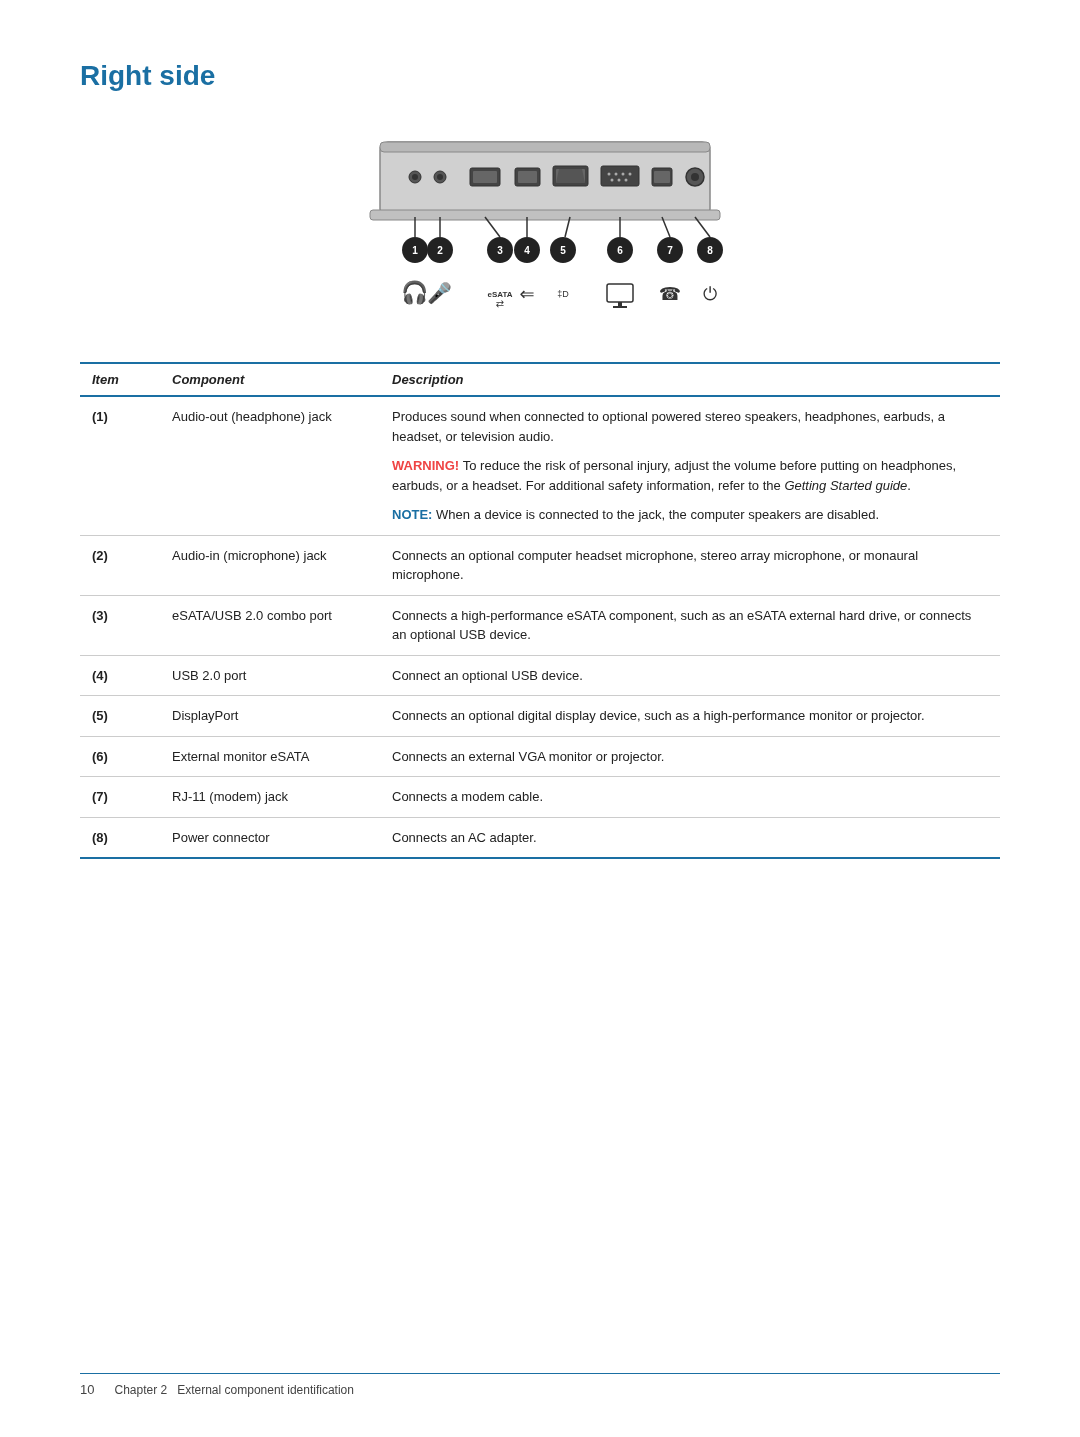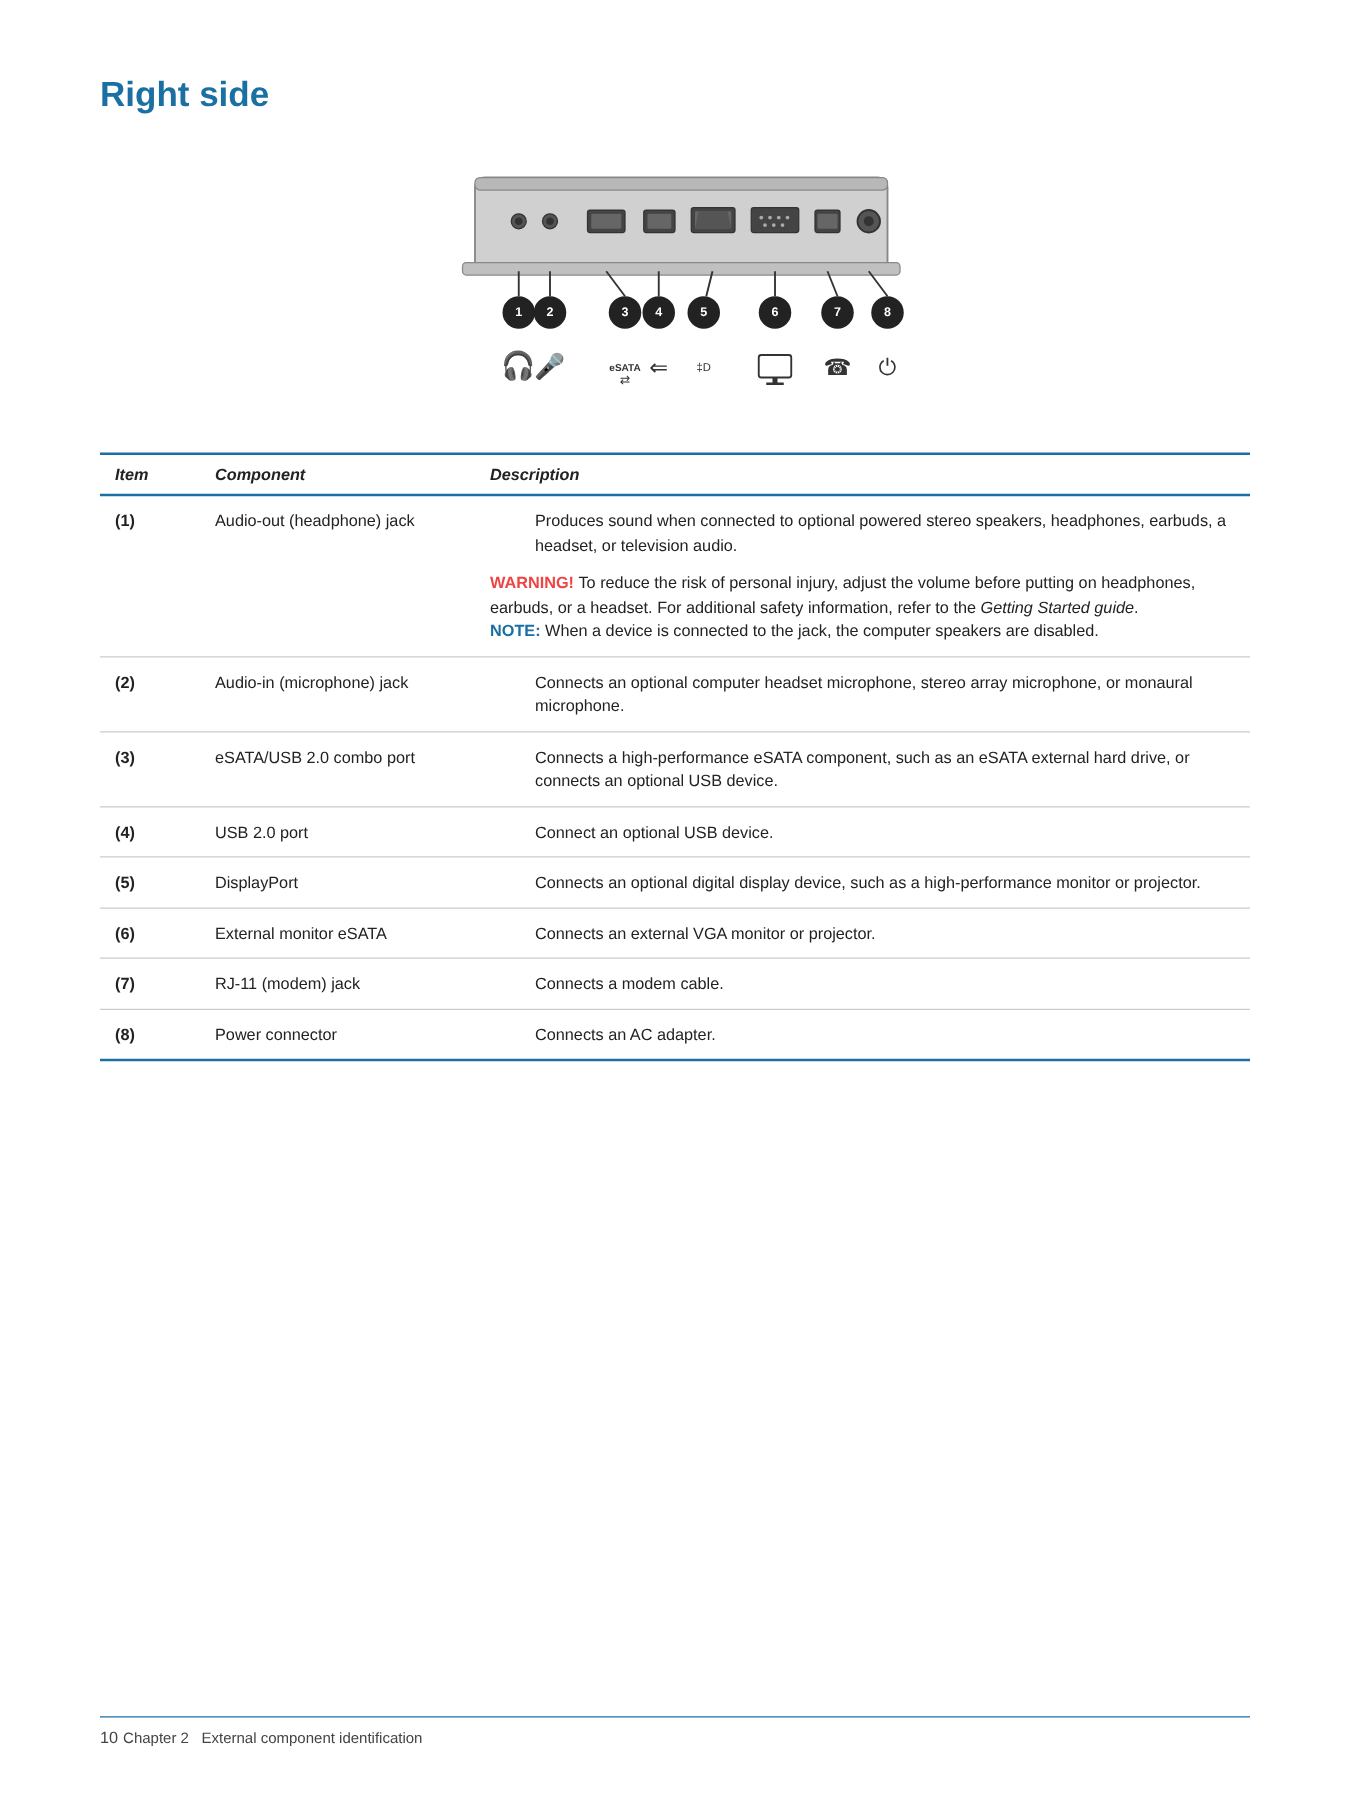--- a/index.html
+++ b/index.html
@@ -70,43 +70,43 @@
     }
     .italic {
       font-style: italic;
     }
     .warning-block {
       margin-top: 10px;
       font-size: 13px;
       line-height: 1.5;
     }
     .note-block {
+      margin-top: 10px;
       font-size: 13px;
       line-height: 1.5;
     }
     .desc-first {
       font-size: 13px;
       line-height: 1.5;
-      margin-left: 36px;
     }
     
     .page-footer {
       position: absolute;
       bottom: 40px;
       left: 80px;
       right: 80px;
       display: flex;
       align-items: center;
       font-size: 13px;
       color: #444;
       border-top: 1px solid #1a6fa3;
       padding-top: 8px;
     }
     .footer-page-num {
-      margin-right: 4px;
+      margin-right: 20px;
       font-size: 13px;
     }
     .footer-chapter {
       font-size: 12px;
     }
     
     .numbered-circle {
       fill: #222;
     }
     .circle-text {

